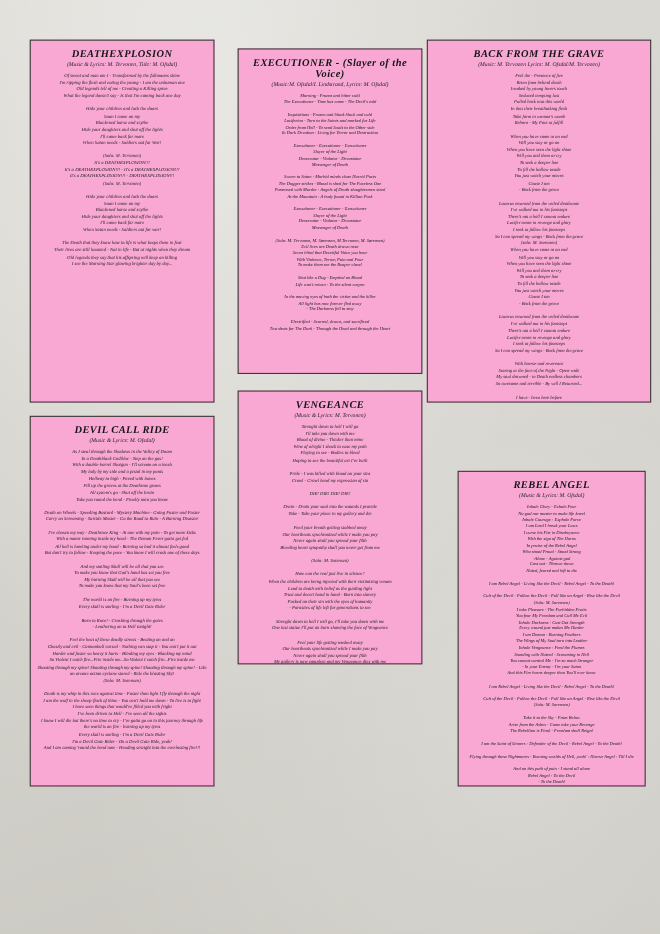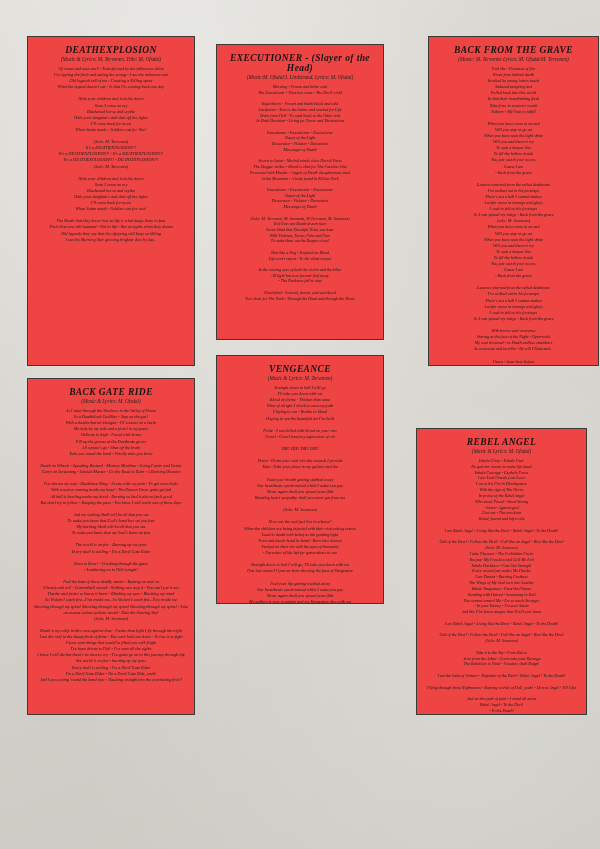--- a/index.html
+++ b/index.html
@@ -28,21 +28,21 @@
     left: 0; top: 0; right: 0; bottom: 0;
     background:
       radial-gradient(ellipse at 30% 12%, rgba(255,255,255,0.38), rgba(255,255,255,0) 55%),
       radial-gradient(ellipse at 78% 78%, rgba(255,255,255,0.22), rgba(255,255,255,0) 60%),
       linear-gradient(160deg, rgba(255,255,255,0.18), rgba(0,0,0,0.06));
     pointer-events: none;
   }
 
   .panel {
     position: absolute;
-    background: #ef4444;
+    background: #f9a8d4;
     border: 1px solid #3a3a38;
     box-sizing: border-box;
     padding: 6px 6px 6px 6px;
     overflow: hidden;
   }
 
   .song-title {
     text-align: center;
     font-weight: bold;
     font-style: italic;
@@ -63,21 +63,21 @@
     font-size: 4.3px;
     line-height: 1.42;
     color: #1b1b1b;
     white-space: pre-wrap;
     font-style: italic;
   }
 
   
   #panel-deathexplosion { left: 27px;  top: 36px;  width: 168px; height: 330px; }
   #panel-executioner    { left: 216px; top: 44px;  width: 168px; height: 296px; }
-  #panel-backfromgrave  { left: 428px; top: 36px;  width: 171px; height: 330px; }
+  #panel-backfromgrave  { left: 388px; top: 36px;  width: 204px; height: 330px; }
 
   #panel-devilgateride  { left: 27px;  top: 378px; width: 168px; height: 337px; }
   #panel-vengeance      { left: 216px; top: 355px; width: 168px; height: 249px; }
   #panel-rebelangel     { left: 416px; top: 428px; width: 171px; height: 287px; }
 
   
   #panel-executioner .lyrics { font-size: 4.1px; line-height: 1.4; }
   #panel-backfromgrave .lyrics { font-size: 4.2px; line-height: 1.45; }
   #panel-rebelangel .lyrics { font-size: 4.1px; line-height: 1.42; }
   #panel-devilgateride .lyrics { font-size: 4.25px; line-height: 1.44; }
@@ -116,21 +116,21 @@
 I'll come back for more
 When Satan needs - Soldiers out for war!
 
 The Death that they know how to life is what keeps them in fear
 Their lives are still haunted - Not in life - But at nights when they dream
 Old legends they say that his offspring will keep on killing
 I see the Morning Star glowing brighter day by day...</div>
   </div>
 
   <div class="panel" id="panel-executioner">
-    <div class="song-title">EXECUTIONER - (Slayer of the Head)</div>
+    <div class="song-title">EXECUTIONER - (Slayer of the Voice)</div>
     <div class="song-credit">(Music:M. Ofsdal/I. Lindstrand, Lyrics: M. Ofsdal)</div>
     <div class="lyrics">Morning - Frozen and bitter cold
 The Executioner - Time has come - The Devil's told
 
 Inquisitions - Frozen and blank black and cold
 Luciferian - Torn to the Saints and marked for Life
 Order from Hell - To send Souls to the Other side
 In Dark Devotion - Living for Terror and Destruction
 
 Executioner - Executioner - Executioner
@@ -221,21 +221,21 @@
 Live on undead stream - the pain of lifeforms...
 - CALL!
 
 Hidden secrets veil as time itself
 Reach in and touch their flame
 - It's burning
 Back from the grave!</div>
   </div>
 
   <div class="panel" id="panel-devilgateride">
-    <div class="song-title">BACK GATE RIDE</div>
+    <div class="song-title">DEVIL CALL RIDE</div>
     <div class="song-credit">(Music &amp; Lyrics: M. Ofsdal)</div>
     <div class="lyrics">As I steal through the Shadows in the Valley of Doom
 In a Deathblack Cadillac - Step on the gas!
 With a double-barrel Shotgun - I'll scream on a leash
 My lady by my side and a pistol in my pants
 Hellway to high - Paved with bones
 Fill up the graves at the Deathrate grows
 All system's go - Shut off the brain
 Take you round the bend - Finally unto you know
 

